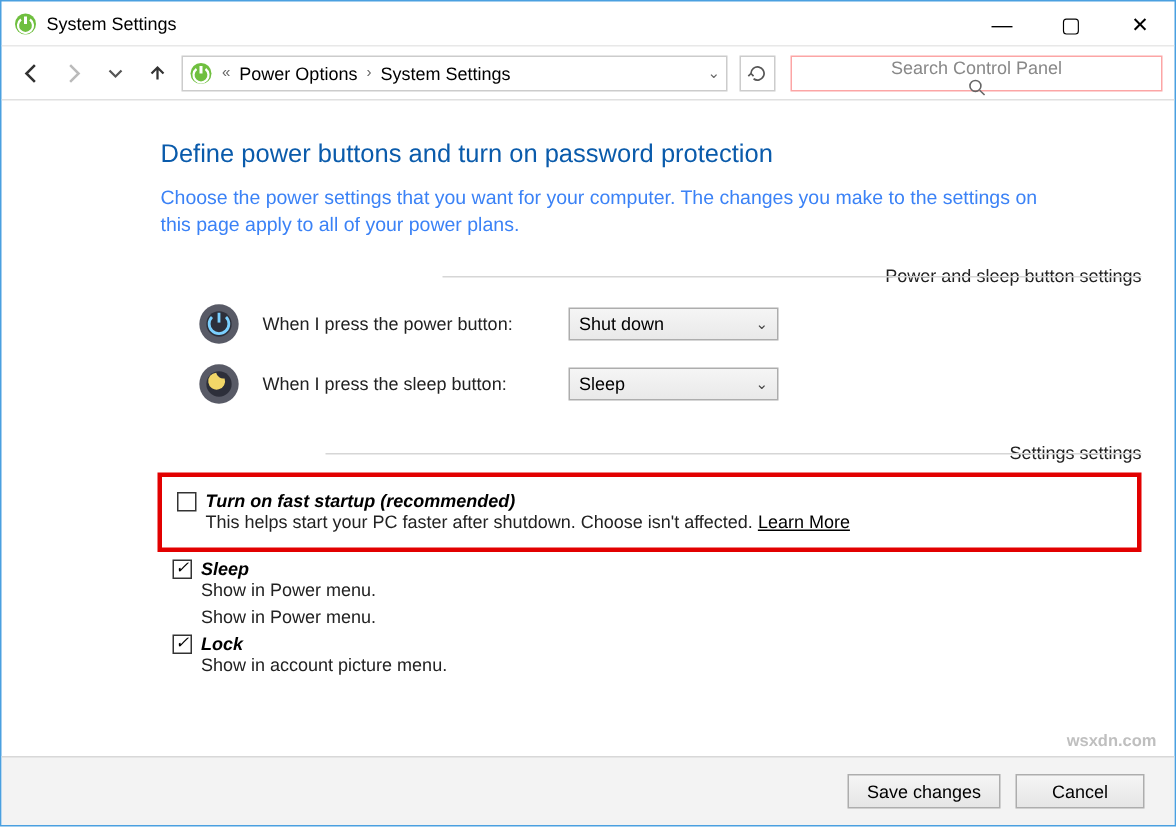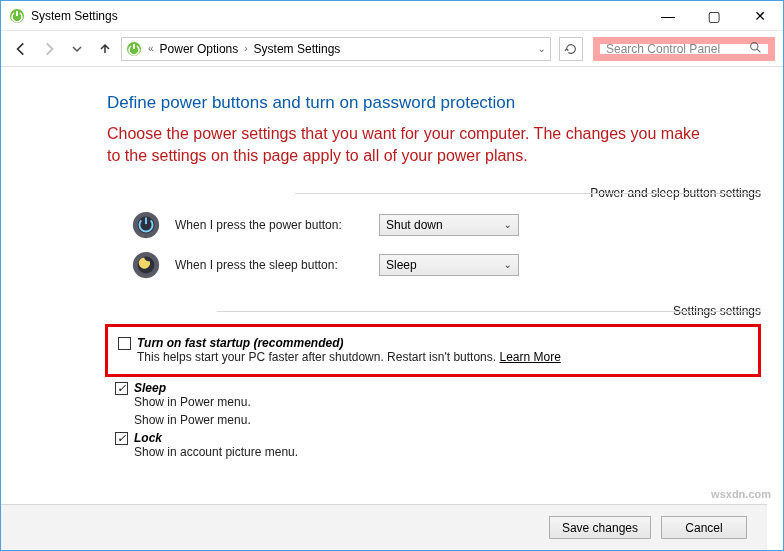--- a/index.html
+++ b/index.html
@@ -30,30 +30,30 @@
 
   .toolbar {
     height: 36px; display:flex; align-items:center; padding: 0 8px; gap:4px;
     border-bottom: 1px solid #e0e0e0;
   }
   .nav-arrow { width:24px; height:24px; display:flex; align-items:center; justify-content:center; color:#555; }
   .nav-arrow.disabled { color:#bbb; }
   .path-box { flex:1; display:flex; align-items:center; border:1px solid #ccc; height:24px; padding:0 4px; gap:6px; font-size:12px; background:#fff; }
   .path-chevron { color:#666; font-size:10px; }
   .refresh-btn { width:24px; height:24px; border:1px solid #ccc; margin-left:4px; display:flex; align-items:center; justify-content:center; color:#555; }
-  .search-box { width:182px; height:24px; border:7px solid #fca5a5; margin-left:6px; display:flex; align-items:center; padding:0 6px; color:#888; }
+  .search-box { width:248px; height:24px; border:1px solid #fca5a5; margin-left:6px; display:flex; align-items:center; padding:0 6px; color:#888;flex-direction:column; }
   .search-box .placeholder { flex:1; }
   .search-box .glass { color:#666; }
 
   .content {
     position:absolute; top:66px; left:0; right:0; bottom:46px; overflow:hidden;
     padding: 26px 22px 0 106px;
   }
   .page-title { color:#0a5bab; font-size:17px; margin-bottom:10px; }
-  .page-desc { color:#b91c1c; font-size:16px; line-height:1.4; margin-bottom:18px; max-width: 600px; }
+  .page-desc { color:#3b82f6; font-size:13px; line-height:1.4; margin-bottom:18px; max-width: 600px; }
 
   .group-label { font-size:12px; color:#222; margin-bottom:6px; position:relative;text-align:right; }
   .group-label::after { content:""; position:absolute; left: 188px; right:0; top:50%; height:1px; background:#d6d6d6; }
   .group-label.shutdown::after { left: 110px; }
 
   .row { display:flex; align-items:center; margin: 10px 0 10px 24px; gap:14px; }
   .row .circle-icon { width:30px; height:30px; }
   .row-label { width:190px; font-size:12px; color:#222; }
   .dropdown { width:140px; height:22px; border:1px solid #adadad; background:linear-gradient(#f5f5f5,#e9e9e9); display:flex; align-items:center; padding:0 6px; font-size:12px; justify-content:space-between; }
   .dropdown .chev { font-size:10px; color:#444; }
@@ -62,21 +62,21 @@
   .chk-row { margin: 4px 0 2px 2px; }
   .chk-row.indent { margin-left: 8px; }
   .chk-line { display:flex; align-items:flex-end; gap:6px;font-style:italic; }
   .chkbox { width:13px; height:13px; border:1px solid #333; display:inline-flex; align-items:center; justify-content:center; font-size:11px; background:#fff; }
   .chkbox.checked::after { content:"✓"; color:#000; font-size:11px; line-height:1; }
   .chk-title { font-weight:bold; font-size:12px; }
   .chk-sub { margin-left:19px; font-size:12px; color:#222; }
   .link { color:#000000; text-decoration:underline; cursor:pointer; }
 
   .footer {
-    position:absolute; left:0; right:16px; bottom:0; height:46px; border-top:1px solid #d8d8d8;
+    position:absolute; left:0; right:0; bottom:0; height:46px; border-top:1px solid #d8d8d8;
     display:flex; align-items:center; justify-content:flex-end; padding:0 20px; gap:10px; background:#f3f3f3;
   }
   .btn { min-width:86px; height:23px; border:1px solid #adadad; background:linear-gradient(#f5f5f5,#e5e5e5); font-size:12px; display:flex; align-items:center; justify-content:center; padding:0 12px; }
 
   .watermark { position:absolute; right:12px; bottom:50px; font-size:11px; color:#bfbfbf;font-weight:bold; }
 </style>
 </head>
 <body>
 
 <div class="titlebar">
@@ -179,21 +179,21 @@
   <div style="height:14px"></div>
   <div class="group-label shutdown">Settings settings</div>
 
   <div class="redbox">
     <div class="chk-row">
       <div class="chk-line">
         <span class="chkbox"></span>
         <span class="chk-title">Turn on fast startup (recommended)</span>
       </div>
       <div class="chk-sub">
-        <span>This helps start your PC faster after shutdown. Restart isn't buttons. </span><span class="link">Learn More</span>
+        <span>This helps start your PC faster after shutdown. Choose isn't affected. </span><span class="link">Learn More</span>
       </div>
     </div>
   </div>
 
   <div class="chk-row indent">
     <div class="chk-line">
       <span class="chkbox checked"></span>
       <span class="chk-title">Sleep</span>
     </div>
     <div class="chk-sub">Show in Power menu.</div>

